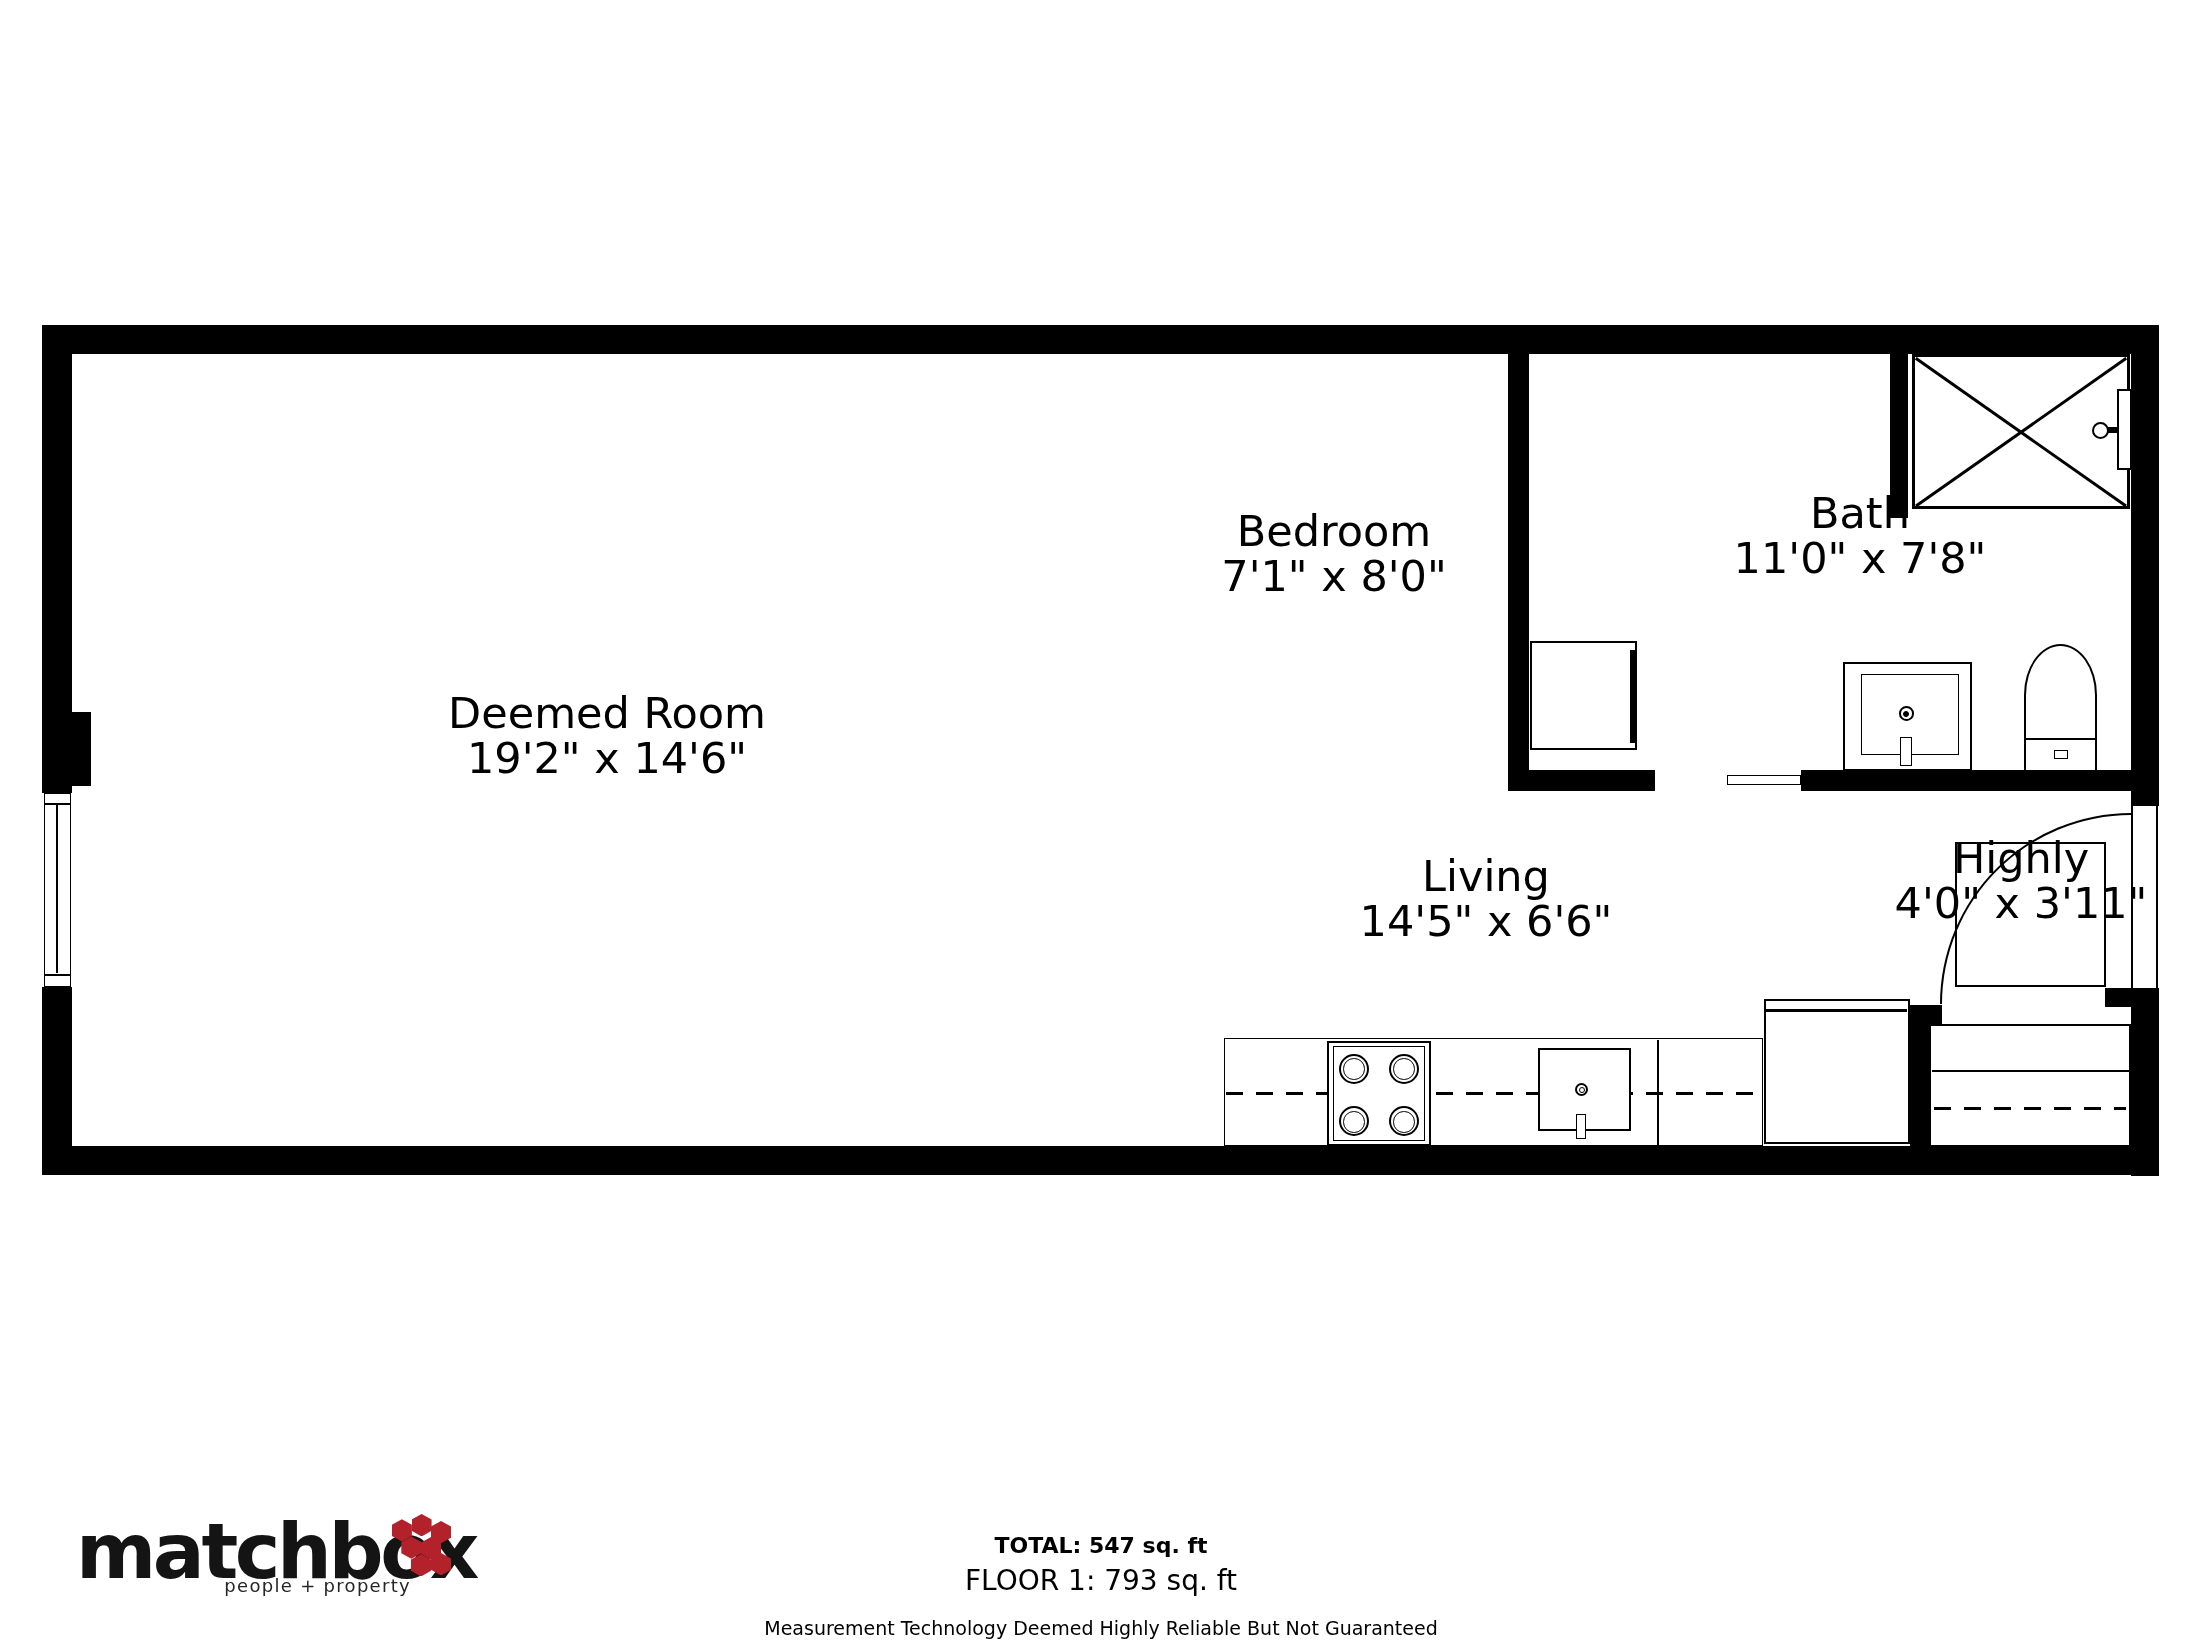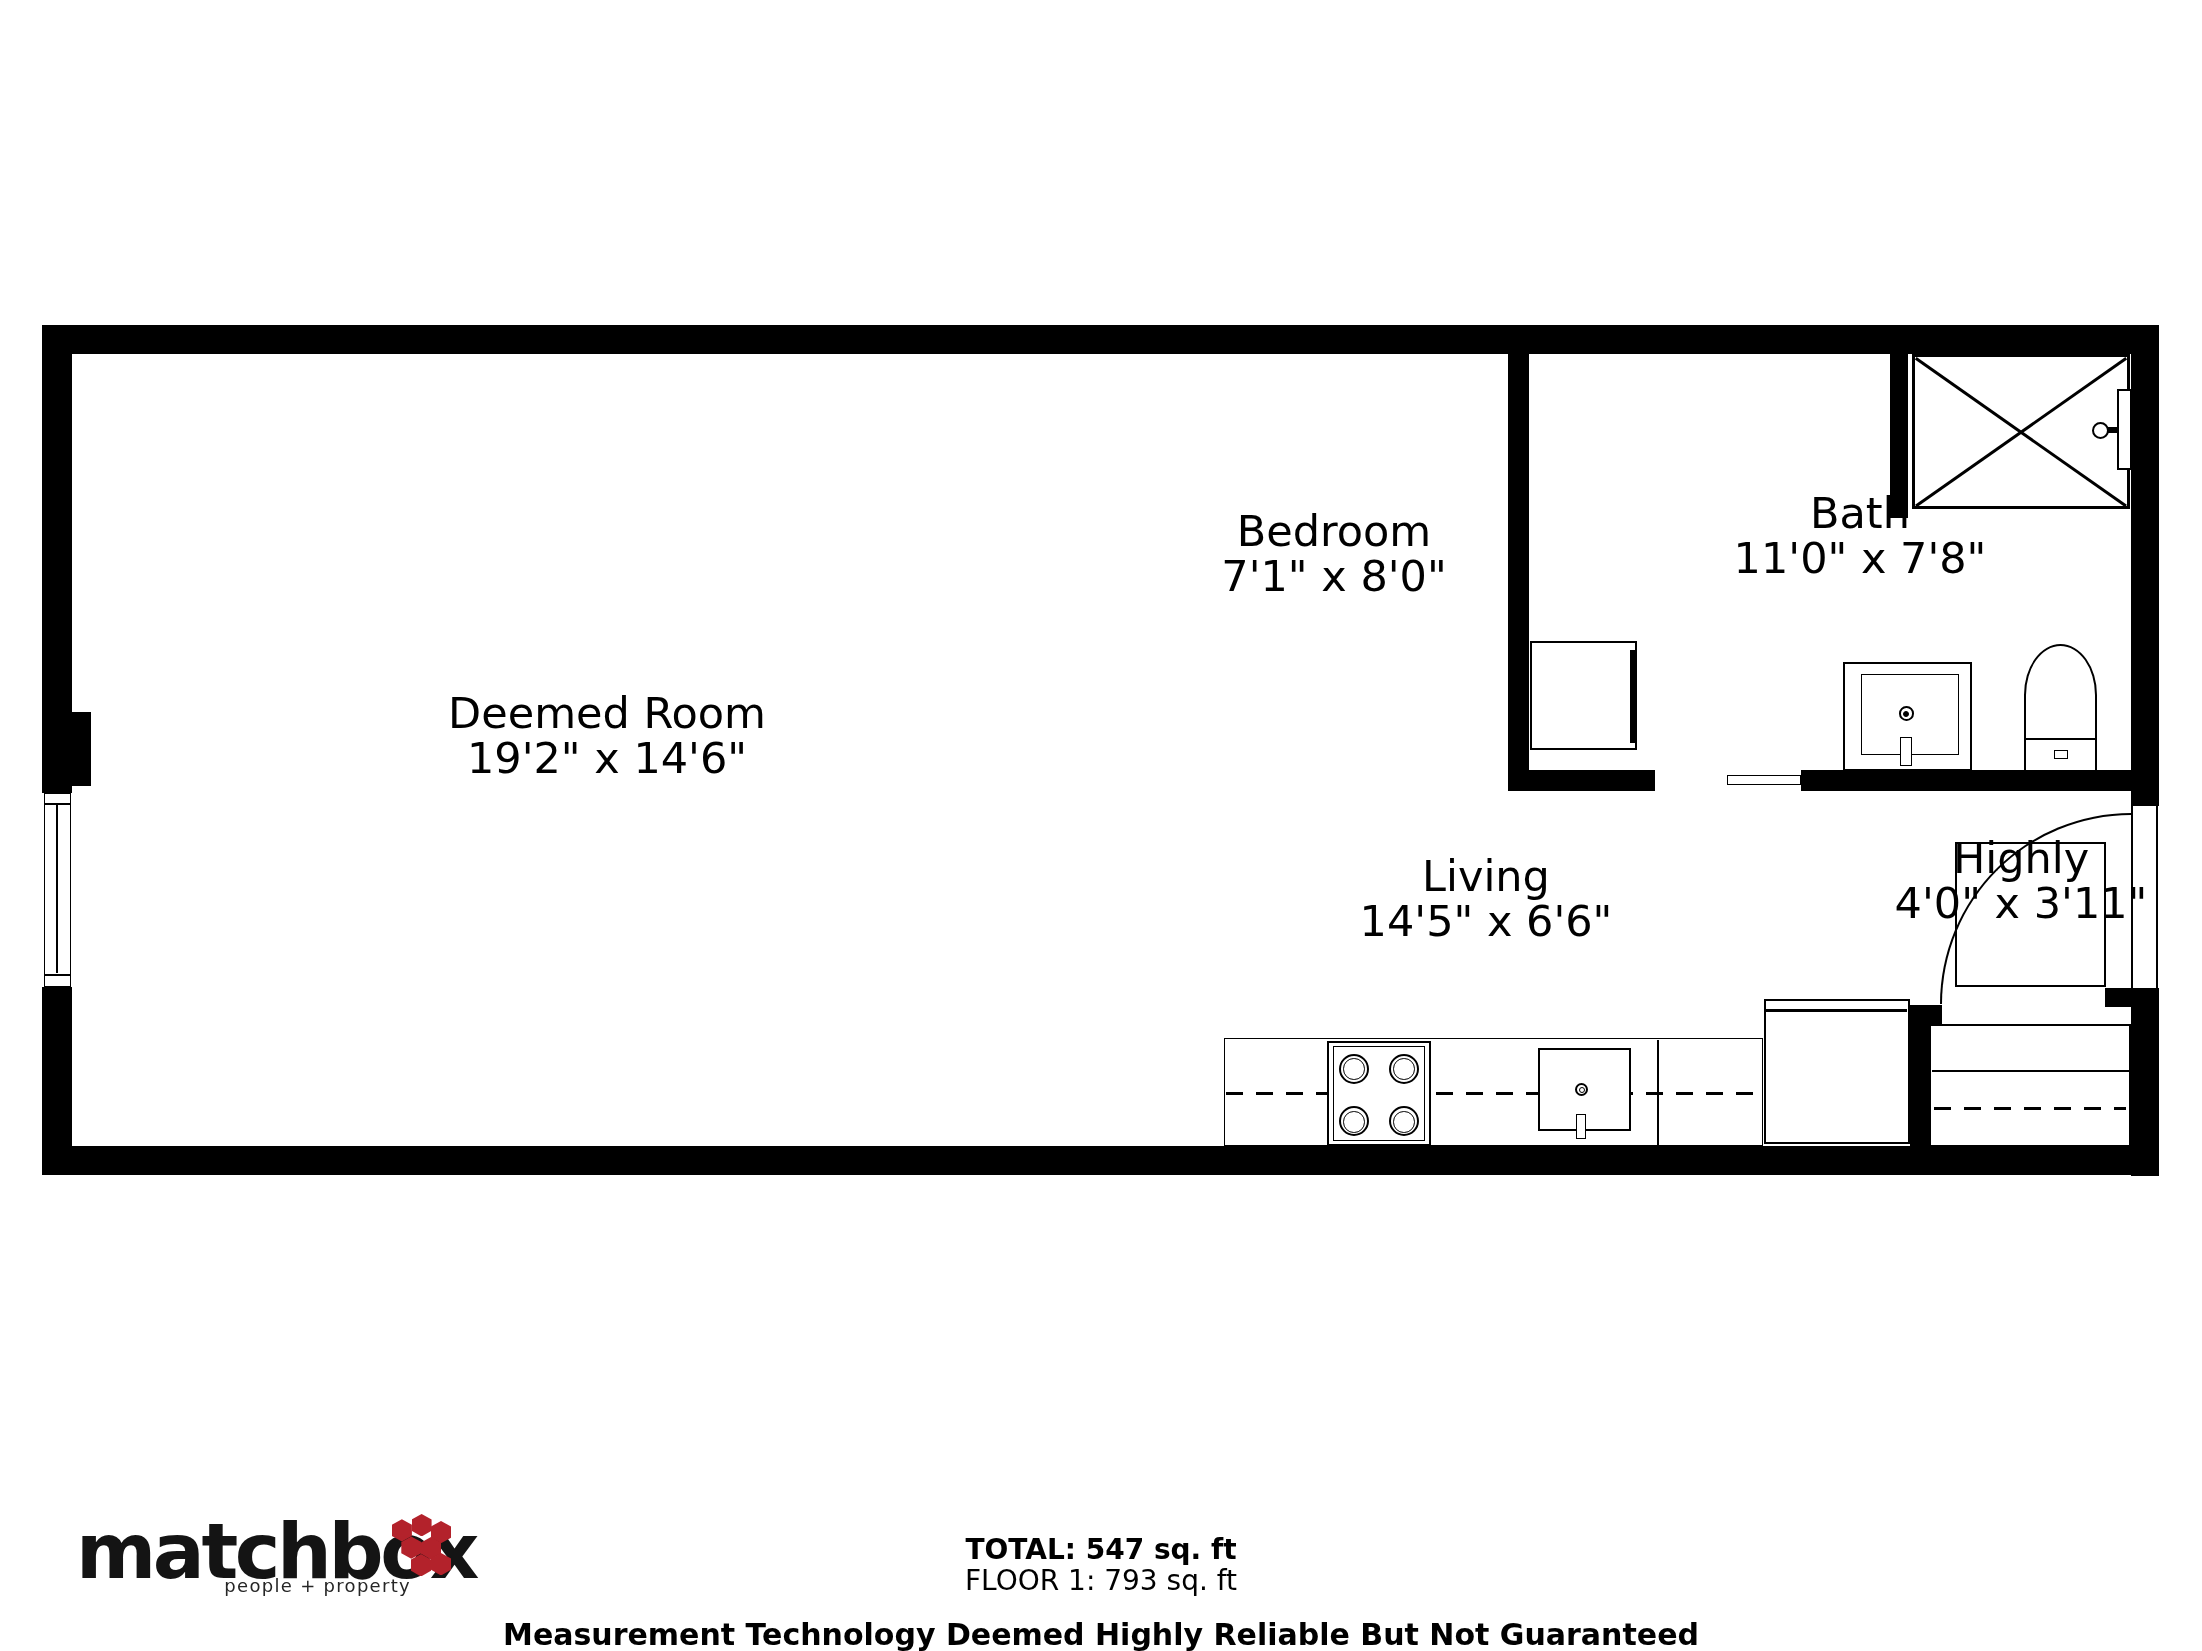--- a/index.html
+++ b/index.html
@@ -156,16 +156,16 @@
   <div class="hex" style="left: 0.9px; top: 5.2px; background: rgb(179, 34, 43);"></div>
   <div class="hex" style="left: 20.6px; top: 0px; background: rgb(179, 34, 43);"></div>
   <div class="hex" style="left: 40px; top: 6.9px; background: rgb(179, 34, 43);"></div>
   <div class="hex" style="left: 10.3px; top: 22.4px; background: rgb(179, 34, 43);"></div>
   <div class="hex" style="left: 30px; top: 23px; background: rgb(179, 34, 43);"></div>
   <div class="hex" style="left: 20px; top: 40px; background: rgb(179, 34, 43);"></div>
   <div class="hex" style="left: 40px; top: 39px; background: rgb(179, 34, 43);"></div>
 </div>
 <div id="tagline">people + property</div>
 
-<div class="footer-line" style="top:1533px;font-size:28px;font-weight:bold;">TOTAL: 547 sq. ft</div>
+<div class="footer-line" style="top:1533px;font-size:22px;font-weight:bold;">TOTAL: 547 sq. ft</div>
 <div class="footer-line" style="top:1564px;font-size:28px;">FLOOR 1: 793 sq. ft</div>
-<div class="footer-line" style="top:1617px;font-size:30px;font-weight:bold;">Measurement Technology Deemed Highly Reliable But Not Guaranteed</div>
+<div class="footer-line" style="top:1617px;font-size:19px;">Measurement Technology Deemed Highly Reliable But Not Guaranteed</div>
 
 
 </body></html>

